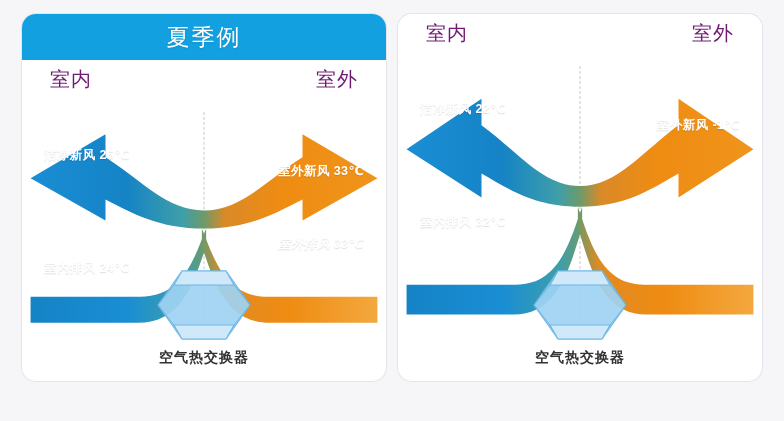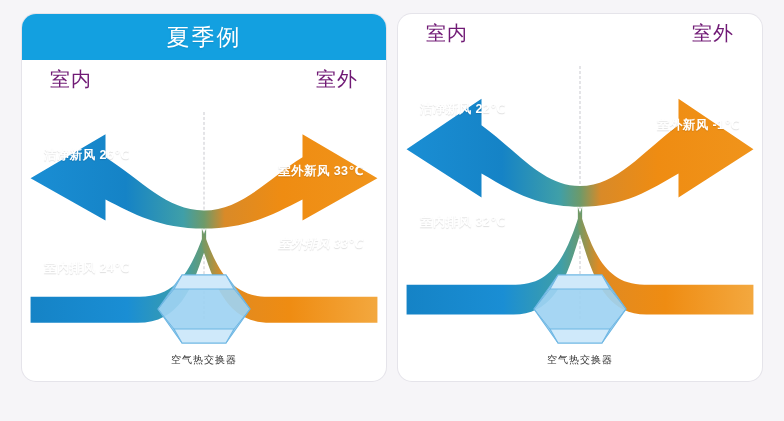--- a/index.html
+++ b/index.html
@@ -86,24 +86,25 @@
   .hx-wrap {
     position: absolute;
     left: 50%;
     bottom: 14px;
     transform: translateX(-50%);
     display: flex;
     flex-direction: column;
     align-items: center;
   }
   .hx-caption {
-    font-size: 10px;
+    font-size: 14px;
     color: #333333;
     letter-spacing: 1px;
     margin-top: 2px;
+    font-weight: bold;
   }
 </style>
 </head>
 <body>
 
 <div class="stage">
 
   <div class="panel">
     <div class="panel-header">
       <div class="panel-title">夏季例</div>

